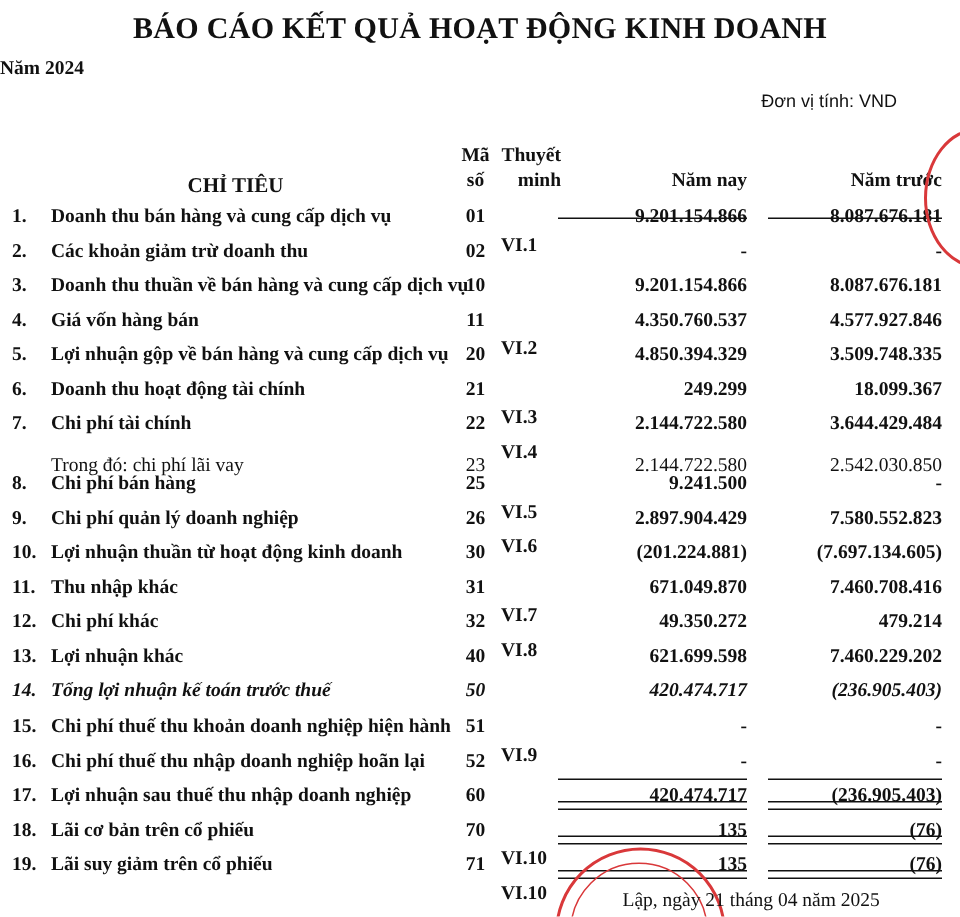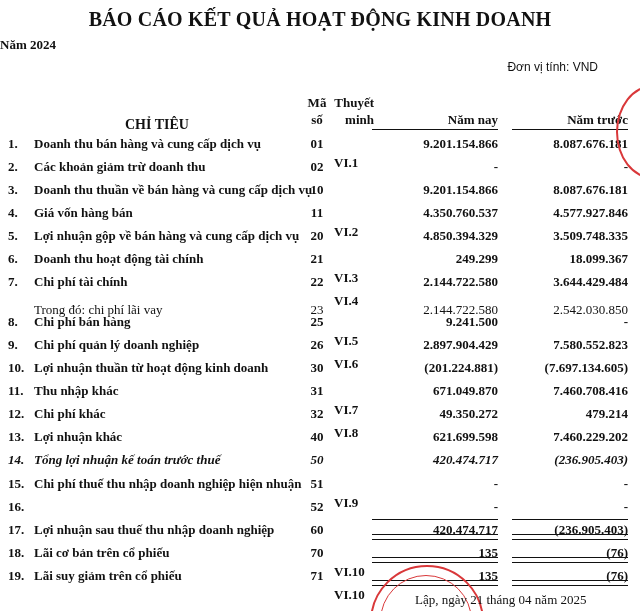--- a/index.html
+++ b/index.html
@@ -15,21 +15,21 @@
     position: absolute; left: 0; width: 640px; top: 37px; 
     font-weight: bold; font-size: 13px;
   }
   .unit {
     position: absolute; right: 42px; top: 60px;
     font-family: "Liberation Sans", sans-serif; font-size: 12px;
   }
   .hdr-chitieu { position: absolute; left: 125px; top: 117px; font-weight: bold; font-size: 14px; }
   .hdr-ma { position: absolute; left: 306px; top: 94px; width: 22px; text-align: center; font-weight: bold; font-size: 13px; line-height: 17px; }
   .hdr-tm { position: absolute; left: 332px; top: 94px; width: 42px; text-align: right; font-weight: bold; font-size: 13px; line-height: 17px; }
-  .hdr-col { position: absolute; top: 112px; font-weight: bold; font-size: 13px; text-align: right; border-bottom: 1.5px solid #111; padding-bottom: 1px; }
+  .hdr-col { position: absolute; top: 112px; font-weight: bold; font-size: 13px; text-align: right; border-bottom: 1.5px solid #111; padding-bottom: 17px; }
   .hdr-nay { left: 372px; width: 126px; }
   .hdr-truoc { left: 512px; width: 116px; }
   .row { position: absolute; left: 0; width: 640px; height: 22px; font-size: 13px; font-weight: bold; }
   .row .num { position: absolute; left: 8px; }
   .row .label { position: absolute; left: 34px; white-space: nowrap; }
   .row .code { position: absolute; left: 306px; width: 22px; text-align: center; }
   .row .note { position: absolute; left: 334px; margin-top: 19px; }
   .row .v1 { position: absolute; left: 372px; width: 126px; text-align: right; }
   .row .v2 { position: absolute; left: 512px; width: 116px; text-align: right; }
   .row.sub { font-weight: normal; }
@@ -189,28 +189,29 @@
     <div class="row" style="top: 452px; font-style: italic;">
       <span class="num">14.</span>
       <span class="label">Tổng lợi nhuận kế toán trước thuế</span>
       <span class="code">50</span>
       <span class="note"></span>
       <span class="v1">420.474.717</span>
       <span class="v2">(236.905.403)</span>
     </div>
     <div class="row" style="top: 476px;">
       <span class="num">15.</span>
-      <span class="label">Chi phí thuế thu nhập doanh nghiệp hiện nhuận</span>
+      <span class="label">Chi phí thuế thu khoản doanh nghiệp hiện hành</span>
       <span class="code">51</span>
       <span class="note">VI.9</span>
       <span class="v1">-</span>
       <span class="v2">-</span>
     </div>
     <div class="row" style="top: 499px;">
       <span class="num">16.</span>
+      <span class="label">Chi phí thuế thu nhập doanh nghiệp hoãn lại</span>
       <span class="code">52</span>
       <span class="note"></span>
       <span class="v1">-</span>
       <span class="v2">-</span>
     </div>
     <div class="row" style="top: 522px;">
       <span class="num">17.</span>
       <span class="label">Lợi nhuận sau thuế thu nhập doanh nghiệp</span>
       <span class="code">60</span>
       <span class="note"></span>

